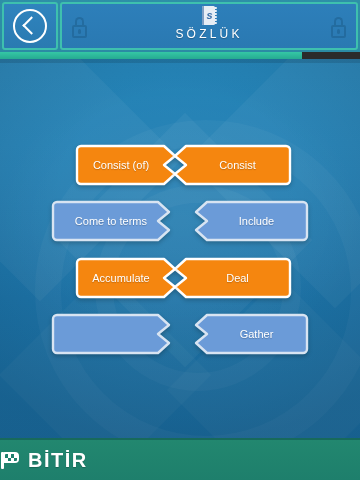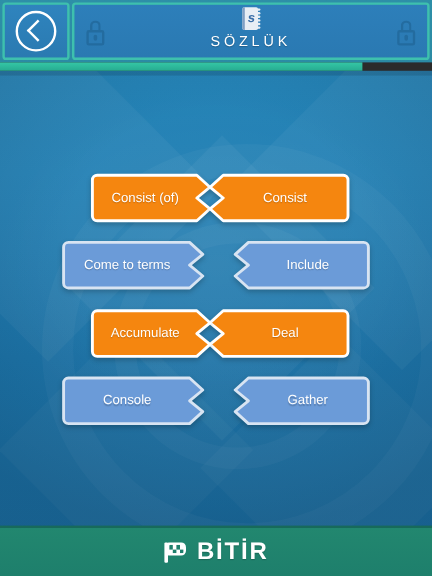--- a/index.html
+++ b/index.html
@@ -233,21 +233,21 @@
 
   
   .bottombar {
     position: absolute;
     left: 0; bottom: 0;
     width: 360px; height: 42px;
     background: linear-gradient(180deg, #22876f 0%, #1e7f6c 100%);
     border-top: 2px solid #176a5b;
     display: flex;
     align-items: center;
-    justify-content: center;
+    justify-content: flex-start;
     cursor: pointer;
     box-sizing: border-box;
   }
   .flag-icon {
     position: relative;
     width: 20px; height: 18px;
     margin-right: 8px;
   }
   .flag-pole {
     position: absolute;
@@ -348,21 +348,21 @@
           <div class="label">Consist (of)</div>
         </div>
         <div class="piece right" style="left: 175px; width: 115px;">
           <svg class="shape" width="115" height="38" viewBox="0 0 115 38">
             <path d="M 11 0 H 111 A 4 4 0 0 1 115 4 V 34 A 4 4 0 0 1 111 38 H 11 L 0 28 L 11 19 L 0 10 Z" fill="#f5860f" stroke="#ffffff" stroke-width="2.4" stroke-linejoin="round"></path>
           </svg>
           <div class="label">Consist</div>
         </div>
       </div>
       <div class="row" style="left: 0px; top: 139px; width: 360px;">
-        <div class="piece left" style="left: 53px; width: 116px;">
+        <div class="piece left" style="left: 53px; width: 116px; justify-content: flex-end;">
           <svg class="shape" width="116" height="38" viewBox="0 0 116 38">
             <path d="M 4 0 H 105 L 116 10 L 105 19 L 116 28 L 105 38 H 4 A 4 4 0 0 1 0 34 V 4 A 4 4 0 0 1 4 0 Z" fill="#6b9bd8" stroke="#d8e4f2" stroke-width="2.4" stroke-linejoin="round"></path>
           </svg>
           <div class="label">Come to terms</div>
         </div>
         <div class="piece right" style="left: 196px; width: 111px;">
           <svg class="shape" width="111" height="38" viewBox="0 0 111 38">
             <path d="M 11 0 H 107 A 4 4 0 0 1 111 4 V 34 A 4 4 0 0 1 107 38 H 11 L 0 28 L 11 19 L 0 10 Z" fill="#6b9bd8" stroke="#d8e4f2" stroke-width="2.4" stroke-linejoin="round"></path>
           </svg>
           <div class="label">Include</div>
@@ -380,21 +380,20 @@
             <path d="M 4 0 H 87 L 98 10 L 87 19 L 98 28 L 87 38 H 4 A 4 4 0 0 1 0 34 V 4 A 4 4 0 0 1 4 0 Z" fill="#f5860f" stroke="#ffffff" stroke-width="2.4" stroke-linejoin="round"></path>
           </svg>
           <div class="label">Accumulate</div>
         </div>
       </div>
       <div class="row" style="left: 0px; top: 252px; width: 360px;">
         <div class="piece left" style="left: 53px; width: 116px;">
           <svg class="shape" width="116" height="38" viewBox="0 0 116 38">
             <path d="M 4 0 H 105 L 116 10 L 105 19 L 116 28 L 105 38 H 4 A 4 4 0 0 1 0 34 V 4 A 4 4 0 0 1 4 0 Z" fill="#6b9bd8" stroke="#d8e4f2" stroke-width="2.4" stroke-linejoin="round"></path>
           </svg>
-          <div class="label">Console</div>
         </div>
         <div class="piece right" style="left: 196px; width: 111px; justify-content: center;">
           <svg class="shape" width="111" height="38" viewBox="0 0 111 38">
             <path d="M 11 0 H 107 A 4 4 0 0 1 111 4 V 34 A 4 4 0 0 1 107 38 H 11 L 0 28 L 11 19 L 0 10 Z" fill="#6b9bd8" stroke="#d8e4f2" stroke-width="2.4" stroke-linejoin="round"></path>
           </svg>
           <div class="label">Gather</div>
         </div>
       </div>
     </div>
 

